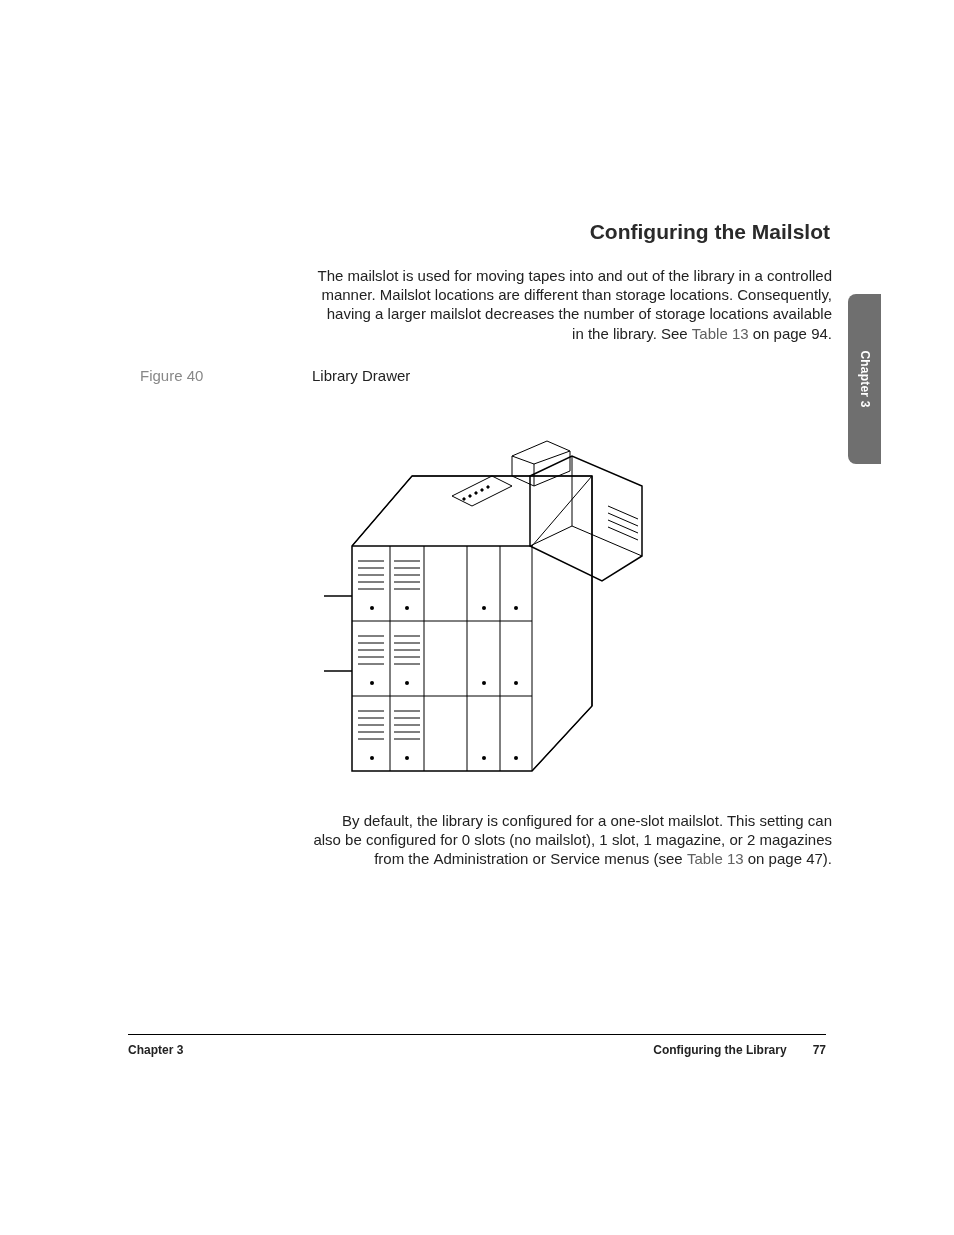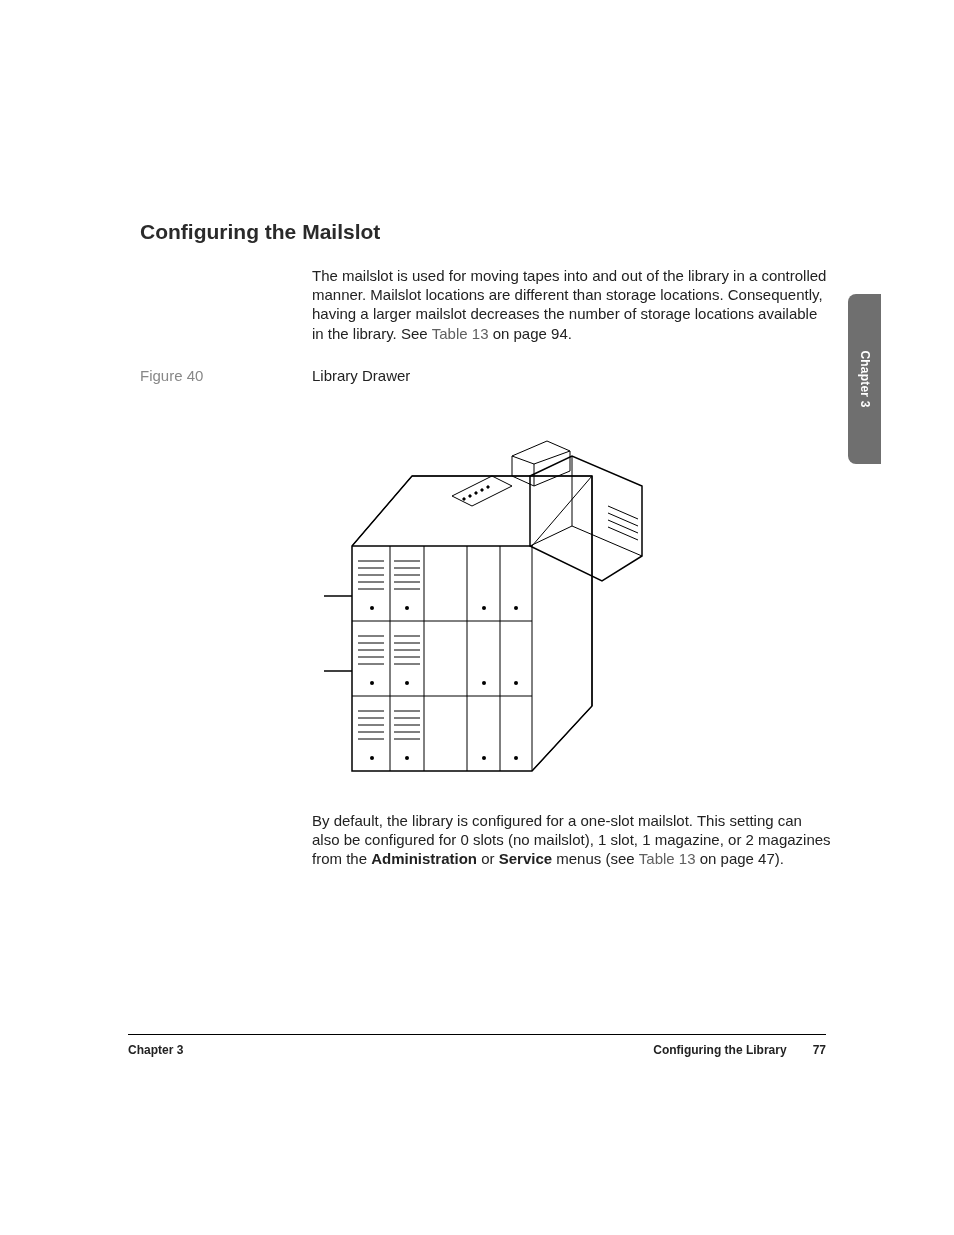--- a/index.html
+++ b/index.html
@@ -37,30 +37,31 @@
     width: 690px;
   }
   h2.section-title {
     font-size: 21px;
     font-weight: 700;
     color: #2a2a2a;
     font-family: "Helvetica Neue", Helvetica, Arial, sans-serif;
     letter-spacing: 0;
     font-stretch: semi-condensed;
     margin-bottom: 22px;
+    text-align: right;
   }
   .body-block {
     margin-left: 172px;
     width: 520px;
     font-size: 15px;
     line-height: 1.28;
     color: #222;
     font-weight: 300;
   }
-  .body-block p { margin-bottom: 14px; }
+  .body-block p { margin-bottom: 14px; text-align: right; }
   .inline-link { color: #606060; font-weight: 400; }
   .figure-row {
     display: flex;
     align-items: center;
     margin-top: 24px;
   }
   .figure-label {
     width: 172px;
     font-size: 15px;
     color: #888;
@@ -86,21 +87,21 @@
     border-top: 1px solid #000;
     padding-top: 8px;
     display: flex;
     justify-content: space-between;
     font-size: 12px;
     font-weight: 600;
     color: #222;
   }
   .footer .right { display: flex; gap: 26px; }
   .footer .pagenum { font-weight: 700; }
-  .bold { font-weight: 700; }
+  .bold { font-weight: 400; }
   svg .thin { fill: none; stroke: #000; stroke-width: 1; }
   svg .mid { fill: none; stroke: #000; stroke-width: 1.5; }
 </style>
 </head>
 <body>
 
 <div class="page">
 
   <div class="side-tab">
     <div class="side-tab-text">Chapter 3</div>

